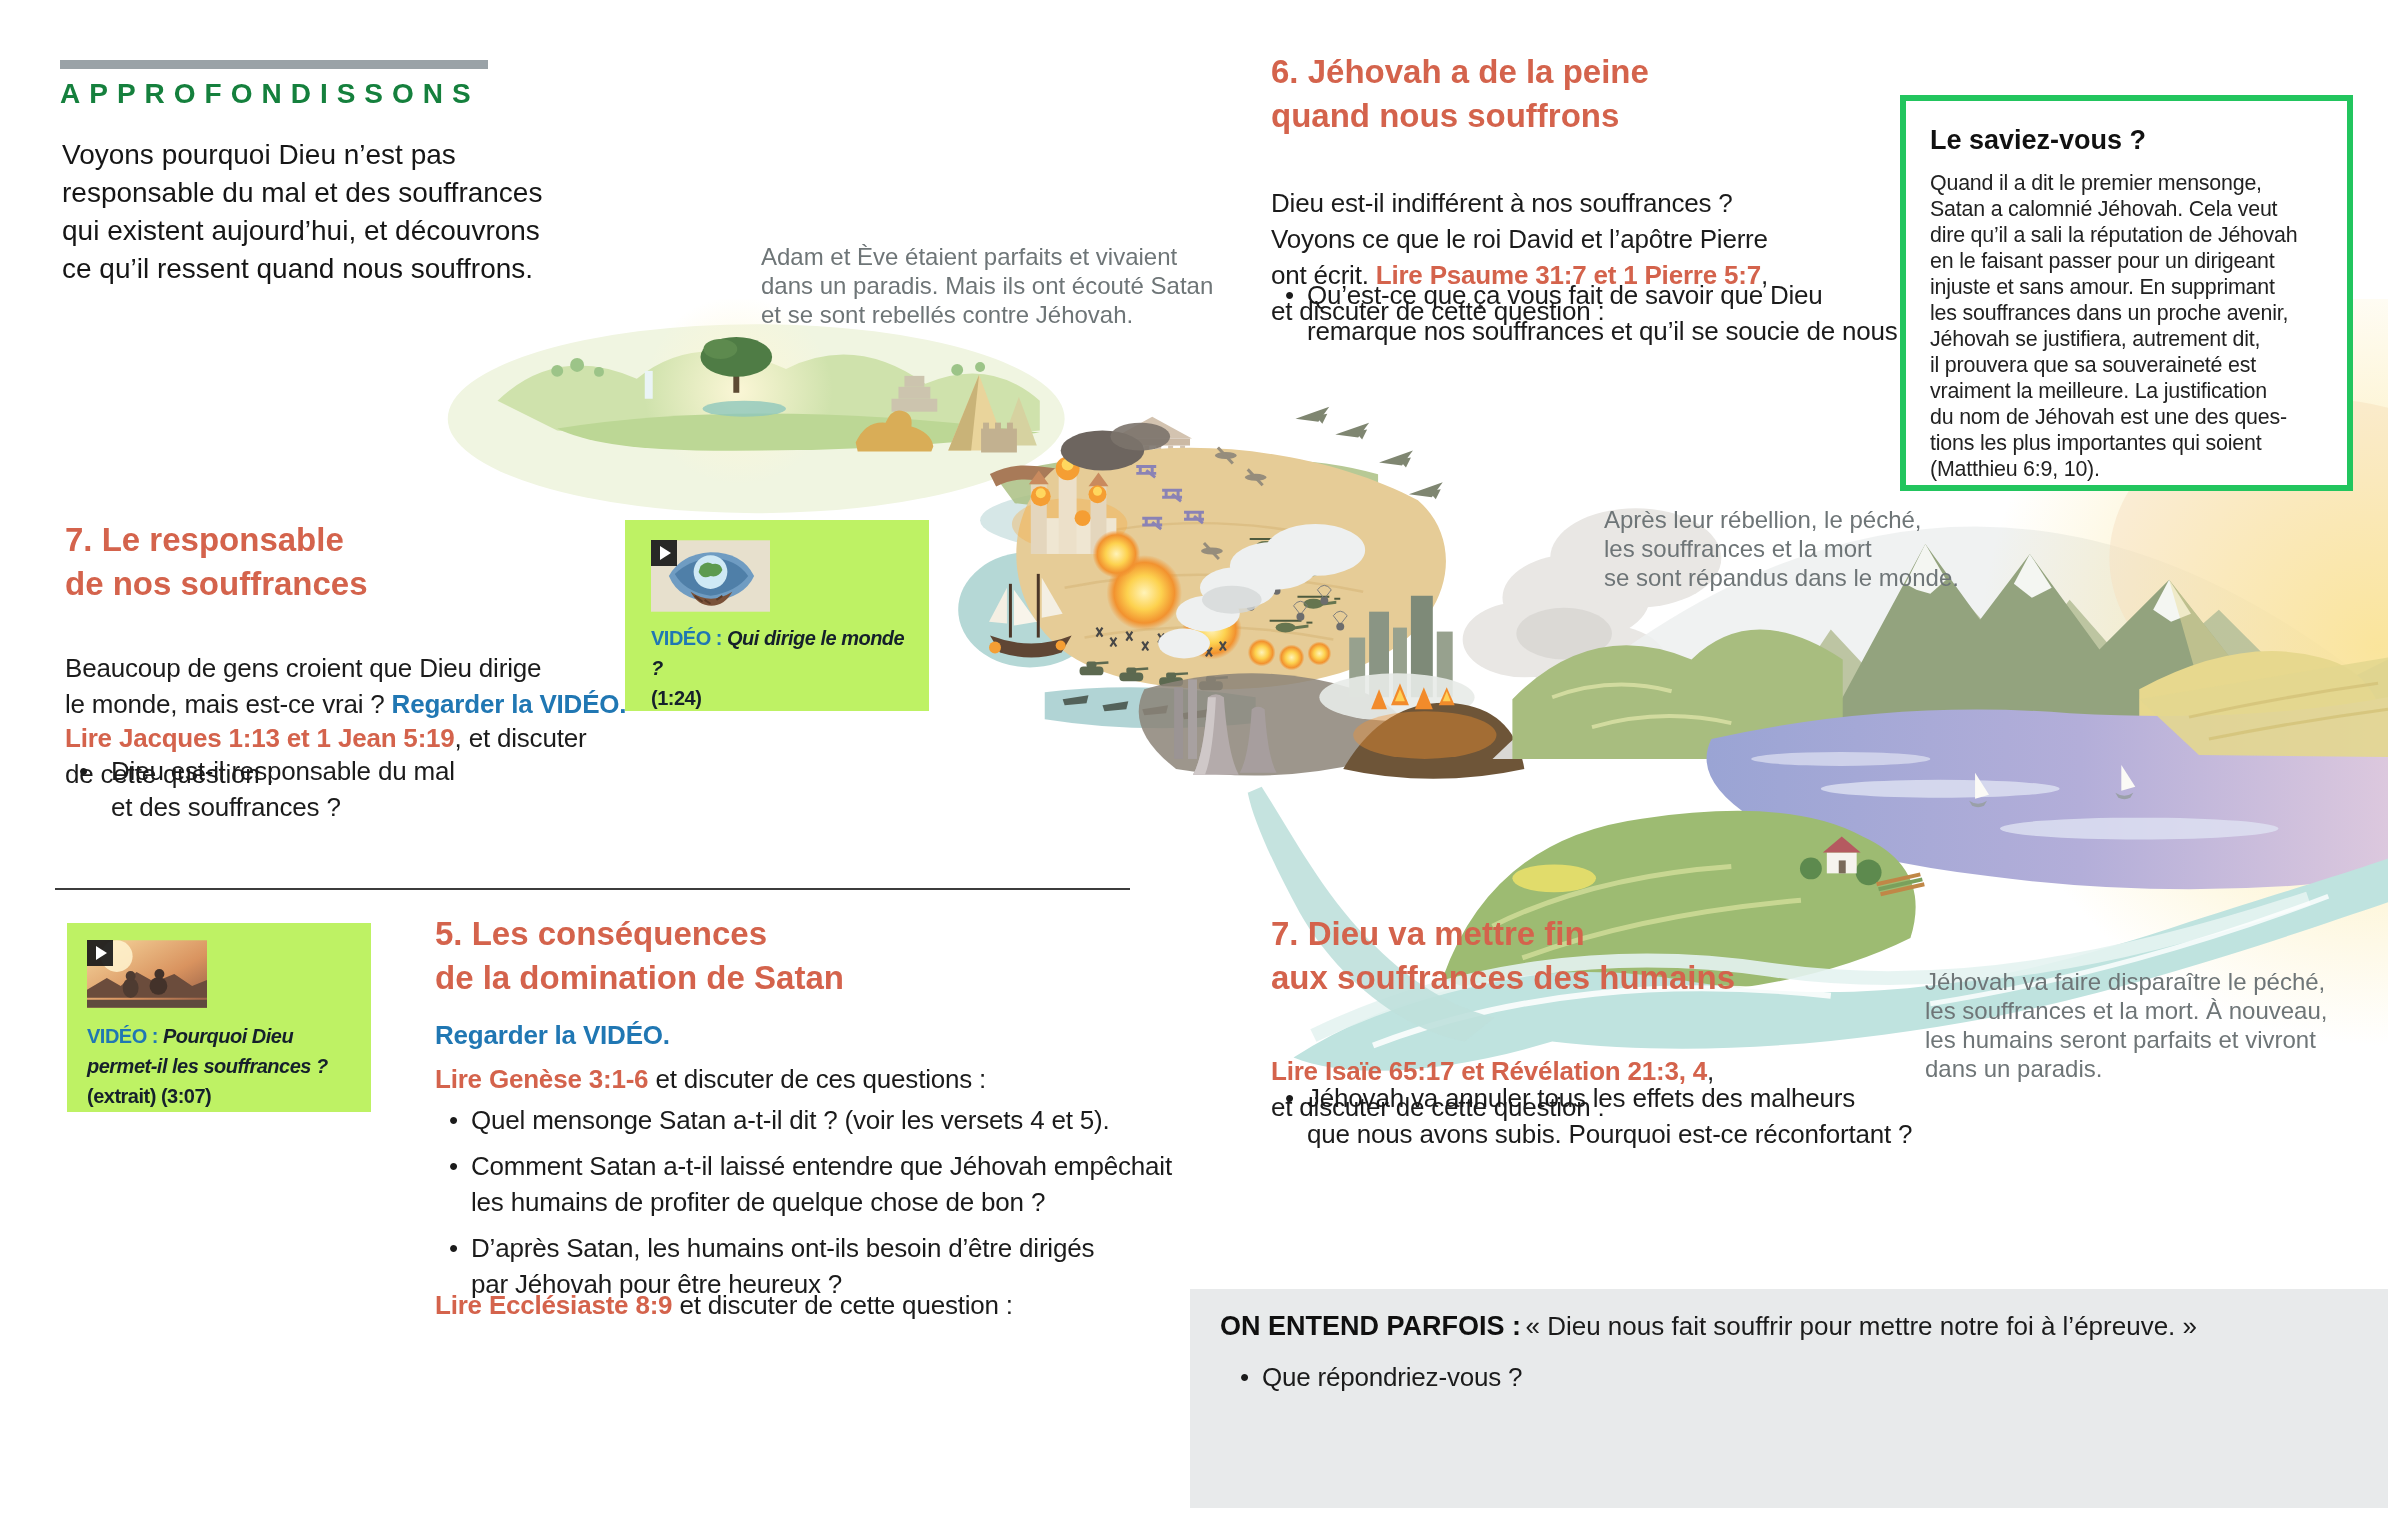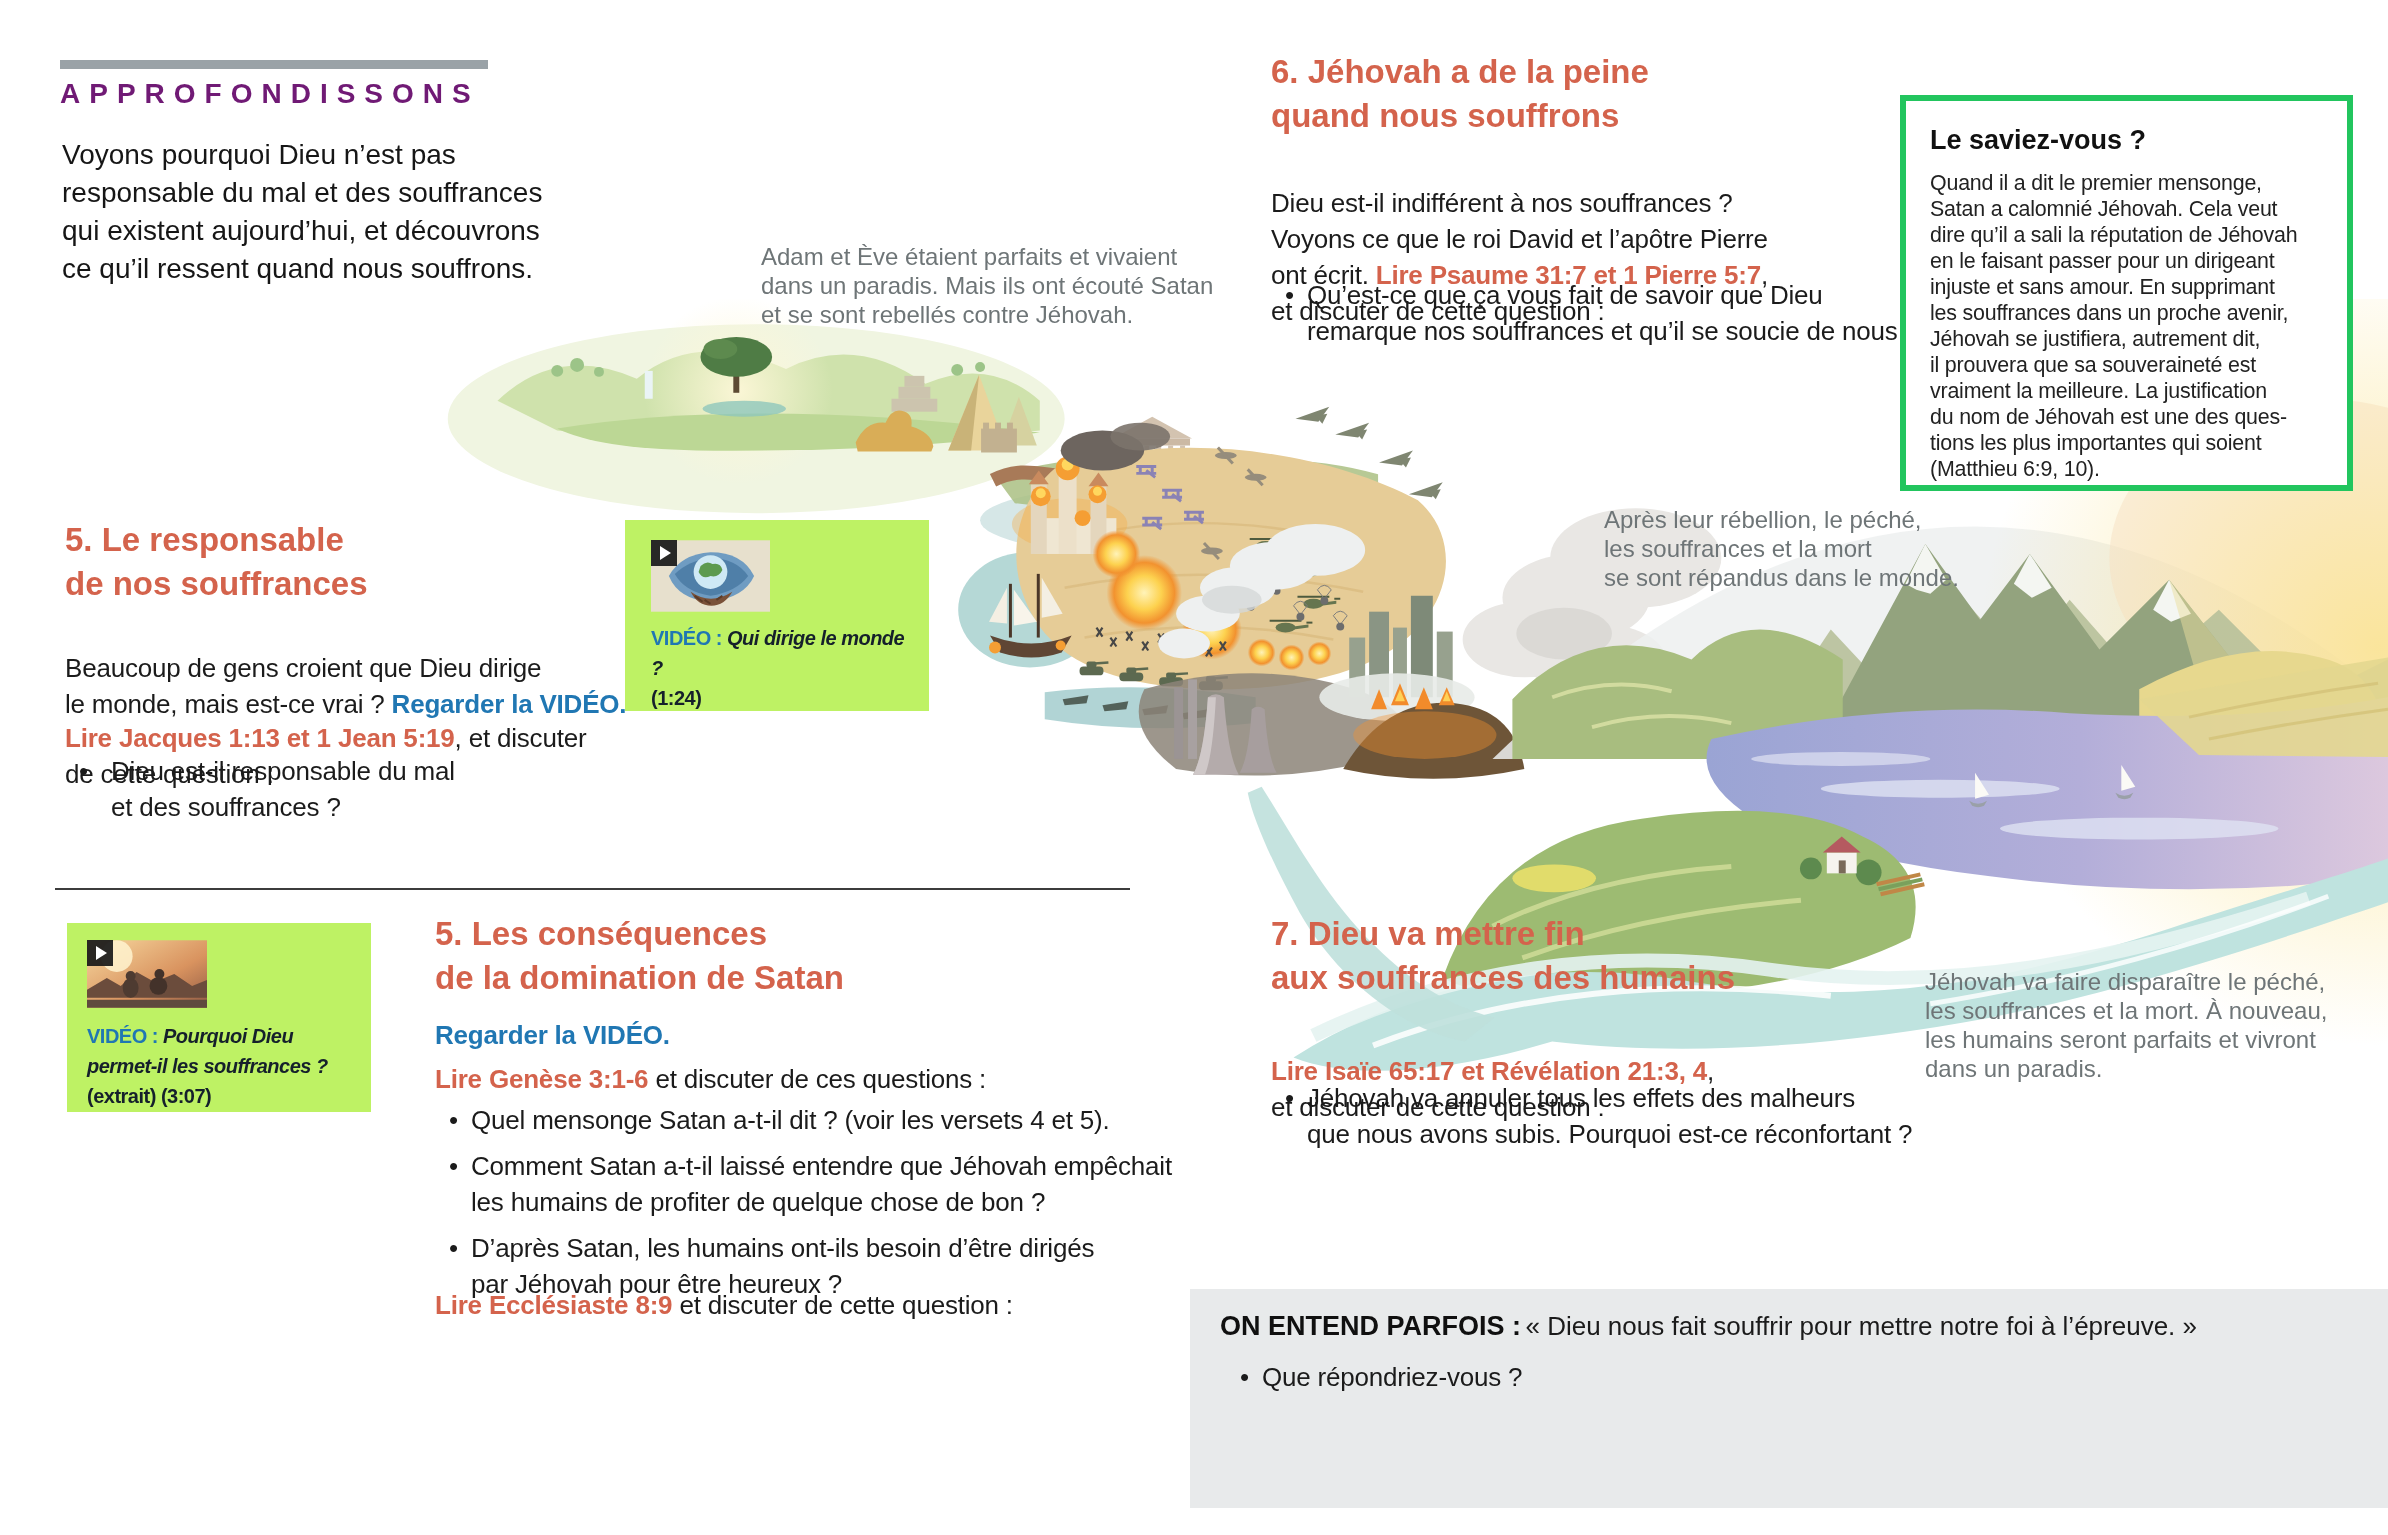--- a/index.html
+++ b/index.html
@@ -1,21 +1,21 @@
 <!DOCTYPE html>
 <html><head>
 <meta charset="utf-8">
 <style>
   html,body{margin:0;padding:0;background:#ffffff;}
   #page{position:relative;width:2388px;height:1535px;background:#ffffff;overflow:hidden;
         font-family:"Liberation Sans",sans-serif;color:#1b1b1b;}
   .abs{position:absolute;}
   .pre{white-space:pre-line;}
   .kicker-bar{background:#9aa2a7;}
-  .kicker{font-size:28px;font-weight:bold;letter-spacing:9px;color:#701a75;}
+  .kicker{font-size:28px;font-weight:bold;letter-spacing:9px;color:#15803d;}
   .intro{font-size:28px;line-height:38px;color:#161616;}
   .h2{font-size:33px;font-weight:bold;color:#d4634c;line-height:44px;}
   .body{font-size:26px;line-height:36px;letter-spacing:-0.2px;color:#1b1b1b;}
   .ref{color:#d4634c;font-weight:bold;}
   .link{color:#2077b3;font-weight:bold;cursor:pointer;}
   .caption{font-size:24px;line-height:29px;color:#6e7577;}
   ul.bullets{list-style:none;margin:0;padding:0;}
   ul.bullets li{position:relative;padding-left:36px;font-size:26px;line-height:36px;
     letter-spacing:-0.2px;color:#1b1b1b;white-space:pre-line;margin-bottom:10px;}
   ul.bullets li::before{content:"\2022";position:absolute;left:14px;top:0;}
@@ -379,21 +379,21 @@
 vraiment la meilleure. La justification
 du nom de Jéhovah est une des ques-
 tions les plus importantes qui soient
 (Matthieu 6:9, 10).</div>
   </aside>
 
   <div class="abs caption pre" style="left:1604px;top:505px;">Après leur rébellion, le péché,
 les souffrances et la mort
 se sont répandus dans le monde.</div>
 
-  <div class="abs h2 pre" style="left:65px;top:518px;">5. Le responsable
+  <div class="abs h2 pre" style="left:65px;top:518px;">7. Le responsable
 de nos souffrances</div>
   <p class="abs body pre" style="left:65px;top:614px;margin:0;">
     <span>Beaucoup de gens croient que Dieu dirige
 le monde, mais est-ce vrai ? </span><span class="link">Regarder la VIDÉO.</span>
   </p>
   <p class="abs body pre" style="left:65px;top:684px;margin:0;">
     <span class="ref">Lire Jacques 1:13 et 1 Jean 5:19</span><span>, et discuter
 de cette question :</span>
   </p>
   <ul class="abs bullets" style="left:65px;top:753px;">

